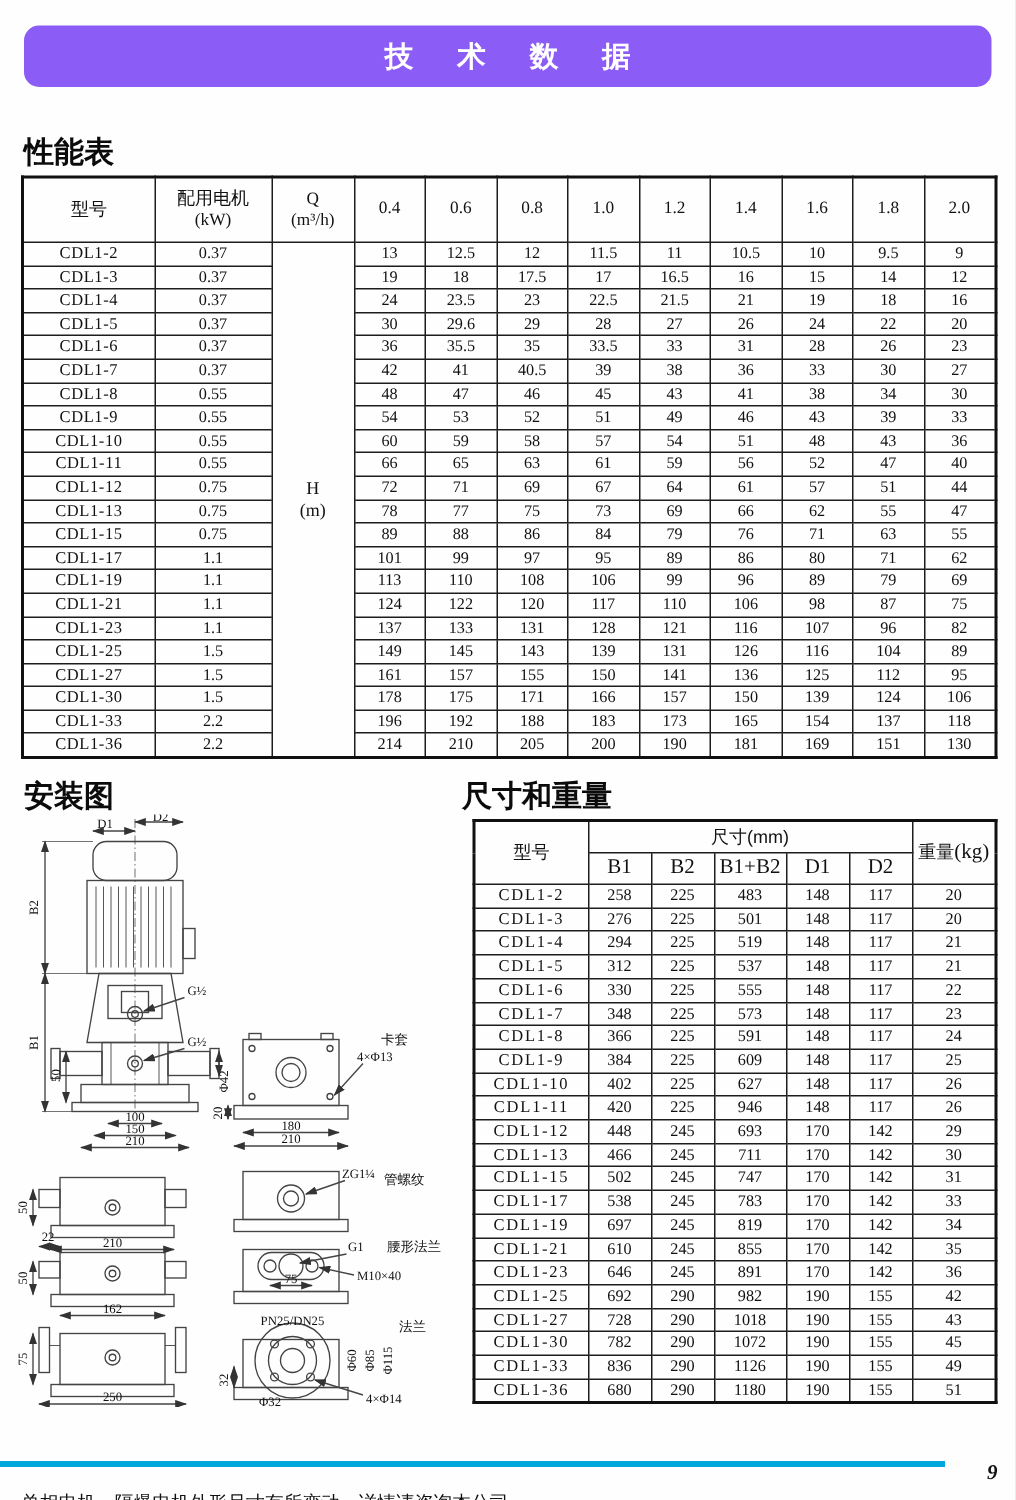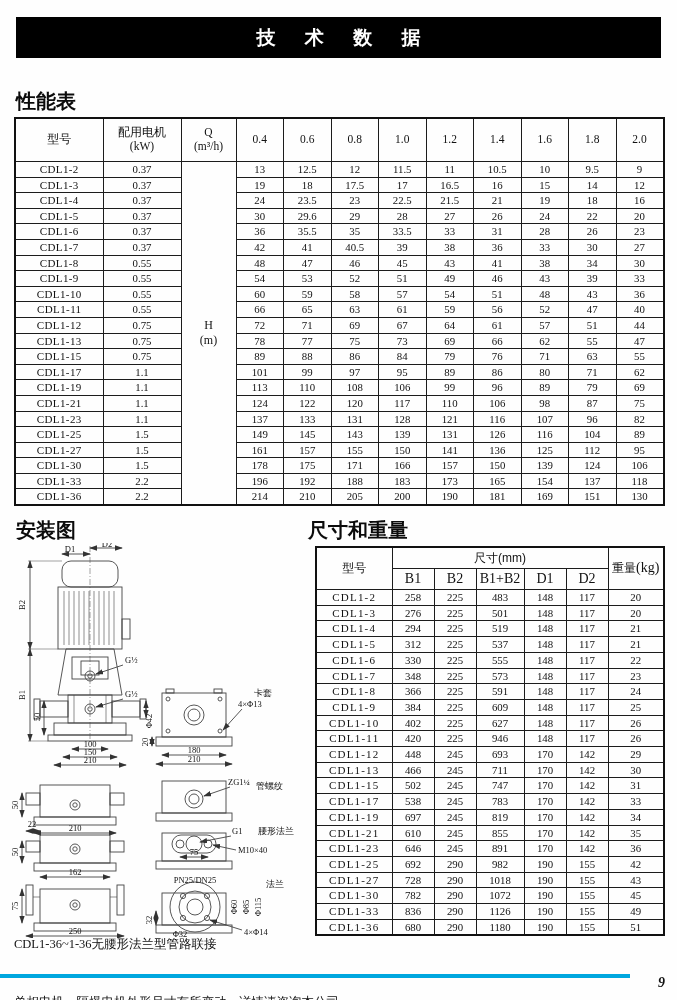--- a/index.html
+++ b/index.html
@@ -43,21 +43,21 @@
   #note1{top:936px;}
   #note2{top:994px;}
   .rule{position:absolute;left:0;top:974px;width:630px;height:4px;background:#00a7df;}
   .pageno{position:absolute;right:12px;top:975px;font-size:14px;font-style:italic;font-weight:bold;}
 </style>
 </head>
 <body>
 
 <div class="page">
 
-  <div class="banner" style="background: #000000;">
+  <div class="banner" style="background: #8b5cf6; border-radius: 10px;">
     <span>技 术 数 据</span>
   </div>
 
   <div class="sec-h" id="h-perf">性能表</div>
 
   <table class="perf">
     <colgroup>
       <col style="width:88px">
         <col style="width:78px">
         <col style="width:55px">
@@ -749,18 +749,17 @@
           <td>680</td>
           <td>290</td>
           <td>1180</td>
           <td>190</td>
           <td>155</td>
           <td>51</td>
         </tr>
       </tbody>
   </table>
 
-  <div class="note" id="note1">CDL1-36~1-36无腰形法兰型管路联接</div>
   <div class="note" id="note2">单相电机、隔爆电机外形尺寸有所变动，详情请咨询本公司。</div>
   <div class="rule" style="background: rgb(0, 167, 223);"></div>
   <div class="pageno">9</div>
 
 </div>
 
 </body></html>

